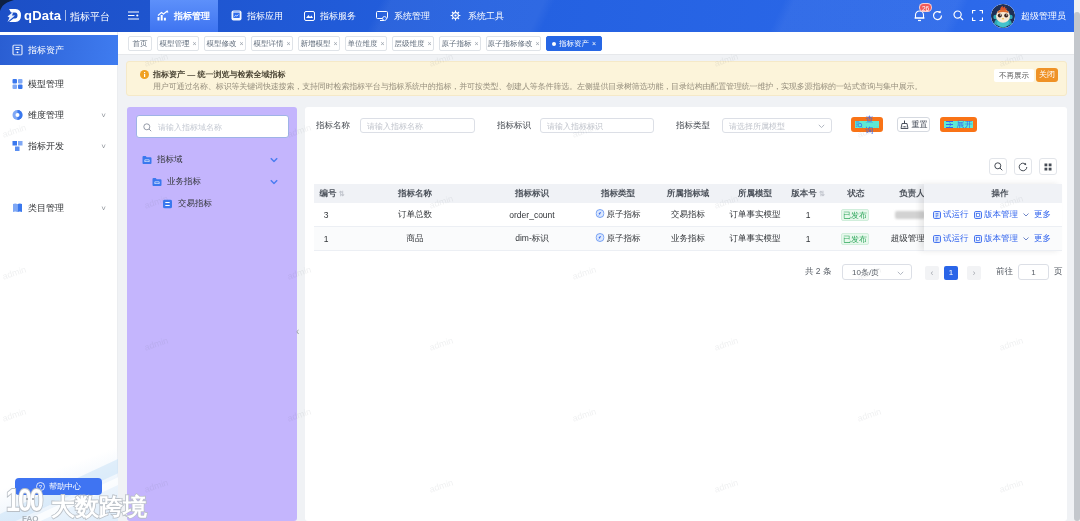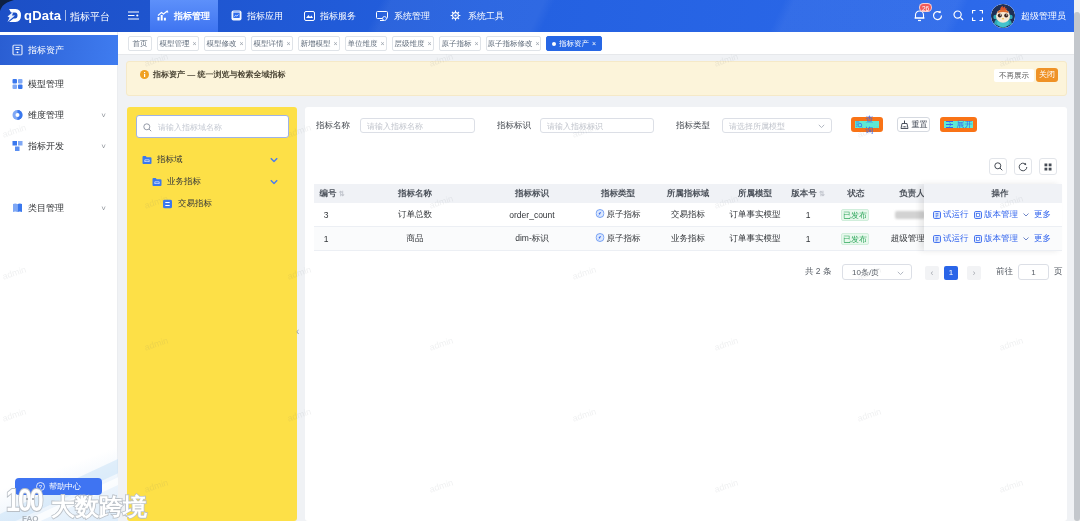--- a/index.html
+++ b/index.html
@@ -38,21 +38,21 @@
 #helpbtn{position:absolute;left:15px;top:446px;width:87px;height:17px;background:#3f74f2;border-radius:4px;color:#fff;font-size:8px;display:flex;align-items:center;justify-content:center;gap:4px;z-index:5;}
 
 #content{position:absolute;left:118px;top:55px;width:956px;height:466px;background:#f0f2f5;}
 
 #banner{position:absolute;left:126px;top:61px;width:941px;height:35px;background:#fcf4da;border:1px solid #f5e9c8;border-radius:3px;}
 #banner .ttl{position:absolute;left:26px;top:7px;font-size:8px;font-weight:bold;color:#4c4636;}
 #banner .desc{position:absolute;left:26px;top:19px;font-size:8px;letter-spacing:-0.15px;color:#968f7e;}
 #banner .nomore{position:absolute;left:867px;top:7px;width:40px;height:13px;background:#fff;border-radius:2px;color:#5a5a5a;font-size:7.5px;text-align:center;line-height:13px;}
 #banner .closebtn{position:absolute;left:909px;top:6px;width:22px;height:14px;background:#ef9226;border-radius:3px;color:#fff;font-size:8px;text-align:center;line-height:14px;}
 
-#lpanel{position:absolute;left:127px;top:107px;width:170px;height:414px;background:#fde047;border-radius:3px;padding-left:30px;}
+#lpanel{position:absolute;left:127px;top:107px;width:170px;height:414px;background:#c4b5fd;border-radius:3px;padding-left:30px;}
 #searchbox{position:absolute;left:9px;top:8px;width:153px;height:23px;border:1px solid #9fb3e6;border-radius:3px;background:#fff;}
 #searchbox .ph{position:absolute;left:21px;top:50%;transform:translateY(-50%);color:#c3c8d2;font-size:8px;}
 .treerow{position:absolute;left:0;width:170px;height:22px;}
 .treerow .ti{position:absolute;top:50%;transform:translateY(-50%);}
 .treerow .tx{position:absolute;top:50%;transform:translateY(-50%);font-size:8.5px;color:#33363a;}
 .treerow .tchev{position:absolute;right:19px;top:50%;transform:translateY(-50%);}
 
 #collapse{position:absolute;left:296px;top:324px;width:9px;height:16px;color:#9aa0a8;font-size:10px;line-height:16px;}
 
 #rpanel{position:absolute;left:305px;top:107px;width:762px;height:414px;background:#fff;border-radius:3px;}
@@ -249,20 +249,21 @@
 </div>
 
 <div id="content"></div>
 <div id="banner">
   <svg class="abs" style="left:13px;top:8px" width="9" height="9" viewBox="0 0 9 9">
       <circle cx="4.5" cy="4.5" r="4.5" fill="#f0a020"></circle>
       <rect x="4" y="2" width="1.2" height="1.2" fill="#fff"></rect>
       <rect x="4" y="4" width="1.2" height="3" fill="#fff"></rect>
     </svg>
   <div class="ttl">指标资产 — 统一浏览与检索全域指标</div>
+  <div class="desc">用户可通过名称、标识等关键词快速搜索，支持同时检索指标平台与指标系统中的指标，并可按类型、创建人等条件筛选。左侧提供目录树筛选功能，目录结构由配置管理统一维护，实现多源指标的一站式查询与集中展示。</div>
   <div class="nomore">不再展示</div>
   <div class="closebtn">关闭</div>
 </div>
 
 <div id="lpanel">
   <div id="searchbox">
     <svg class="abs" style="left:6px;top:7px" width="9" height="9" viewBox="0 0 9 9">
         <circle cx="3.8" cy="3.8" r="3" fill="none" stroke="#8a919f" stroke-width="0.9"></circle>
         <path d="M6 6 L8.2 8.2" stroke="#8a919f" stroke-width="0.9"></path>
       </svg>

